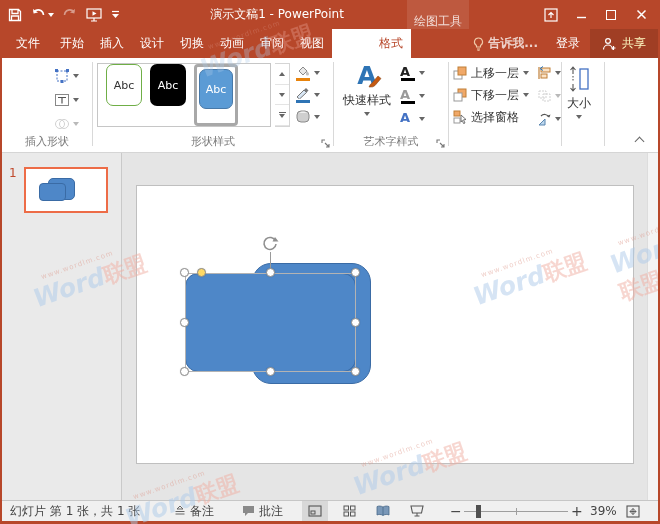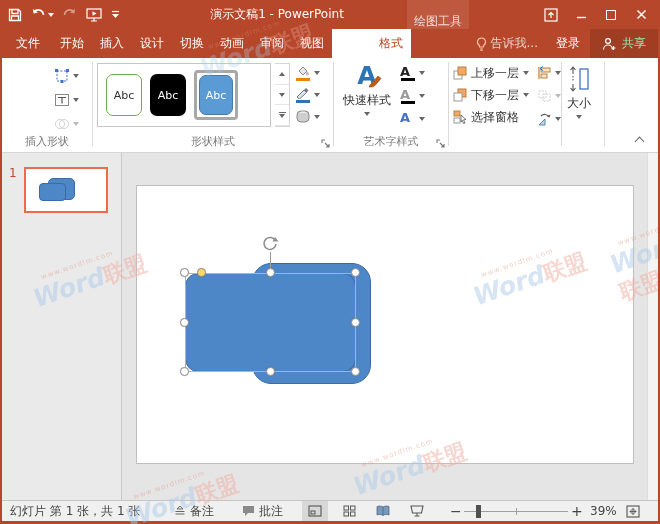--- a/index.html
+++ b/index.html
@@ -22,38 +22,38 @@
   .winctl .wbtn{ width:30px; height:29px; display:flex; align-items:center; justify-content:center; color:#fff; cursor:pointer; }
   .maxbox{ width:10px; height:10px; border:1.5px solid #fff; }
   .closex{ font-size:15px; }
 
   
   .tabrow{ position:absolute; left:0; top:29px; width:100%; height:29px; background:#B7472A; display:flex; align-items:stretch; }
   .tab{ padding:0 8px; display:flex; align-items:center; color:#fff; cursor:pointer; white-space:nowrap; }
   .tab.first{ padding:0 12px; margin-left:2px; }
   .tab.active{ background:#fff; color:#B7472A;padding-left:47px; }
   .tabrow .right{ margin-left:auto; display:flex; align-items:stretch; }
-  .tellme{ display:flex; align-items:center; gap:4px; color:rgba(255,255,255,.75); padding:0 8px; cursor:pointer; }
+  .tellme{ display:flex; align-items:center; gap:4px; color:rgba(255,255,255,.75); padding:0 8px; cursor:pointer;font-weight:bold; }
   .signin{ display:flex; align-items:center; color:#fff; padding:0 10px; cursor:pointer; }
-  .share{ display:flex; align-items:center; gap:5px; color:#86efac; padding:0 12px; background:rgba(0,0,0,.12); cursor:pointer; }
+  .share{ display:flex; align-items:center; gap:5px; color:#fef9c3; padding:0 12px; background:rgba(0,0,0,.12); cursor:pointer; }
 
   
   .ribbon{ position:absolute; left:0; top:58px; width:100%; height:95px; background:#fff; border-bottom:1px solid #D5D5D5; }
   .group{ position:absolute; top:0; height:94px; }
   .group-label{ position:absolute; bottom:3px; left:0; right:0; text-align:center; font-size:11px; color:#7A7A7A; white-space:nowrap; }
   .gdiv{ position:absolute; top:4px; width:1px; height:84px; background:#D9D9D9; }
   .caret{ width:0; height:0; border-left:3.5px solid transparent; border-right:3.5px solid transparent; border-top:4px solid #666; display:inline-block; }
   .bigbtn{ position:absolute; display:flex; flex-direction:column; align-items:center; cursor:pointer; }
   .bigbtn .lbl{ font-size:12px; color:#333; margin-top:3px; }
   .smallbtn{ display:flex; align-items:center; gap:3px; cursor:pointer; height:22px; }
   .launcher{ position:absolute; right:2px; bottom:4px; width:10px; height:10px; cursor:pointer; }
 
   
   .gallery{ position:absolute; left:4px; top:5px; width:174px; height:64px; border:1px solid #C6C6C6; background:#fff;
-            display:flex; align-items:center; gap:8px; padding:0 8px; }
+            display:flex; gap:8px; padding:0 8px; }
   .swatch{ width:36px; height:42px; border-radius:7px; display:flex; align-items:center; justify-content:center;
            font-size:11px; cursor:pointer; }
   .sw-green{ background:#fff; border:1.5px solid #6FAE46; color:#333; }
   .sw-black{ background:#000; color:#fff; }
   .sw-blue{ background:#5B9BD5; color:#fff; border:1px solid #4879A8; }
   .sw-sel{ border:3px solid #A8A8A8; border-radius:4px; padding:2px; }
   .scrollcol{ position:absolute; left:182px; top:5px; width:15px; height:64px; border:1px solid #D5D5D5; border-left:none;
               display:flex; flex-direction:column; }
   .scrollcol .sc{ flex:1; display:flex; align-items:center; justify-content:center; cursor:pointer; border-bottom:1px solid #E4E4E4; }
   .tri-up{ width:0;height:0;border-left:3.5px solid transparent;border-right:3.5px solid transparent;border-bottom:4px solid #666; }

